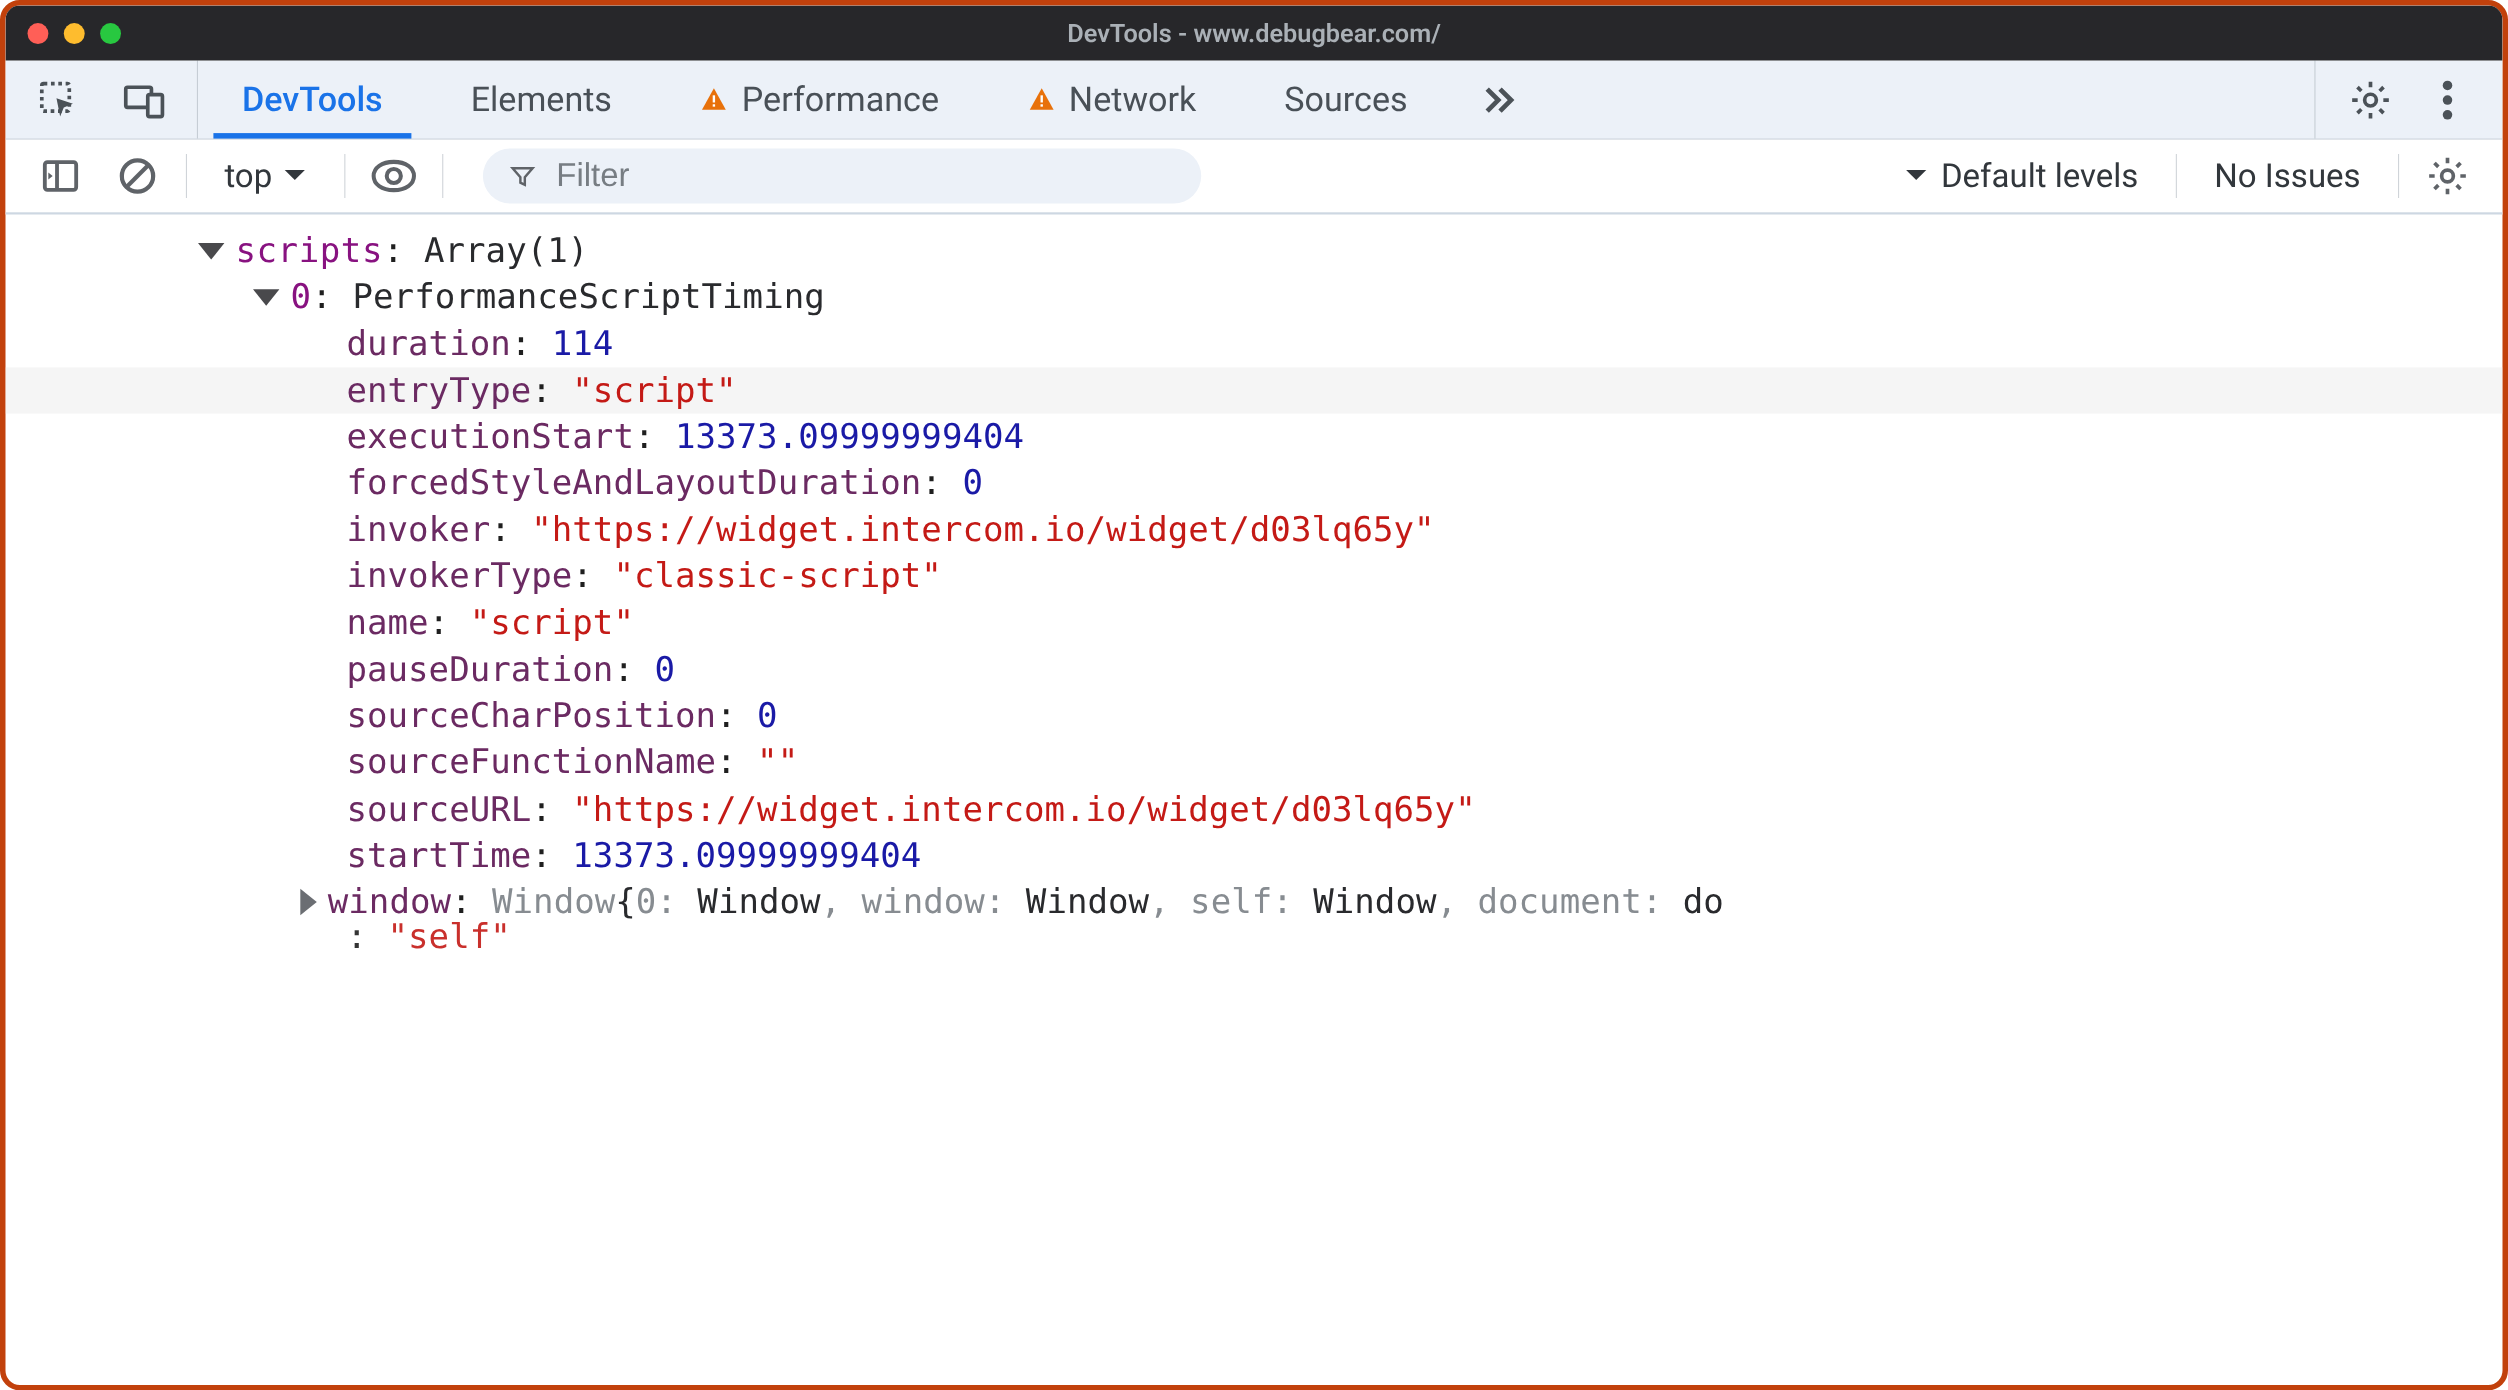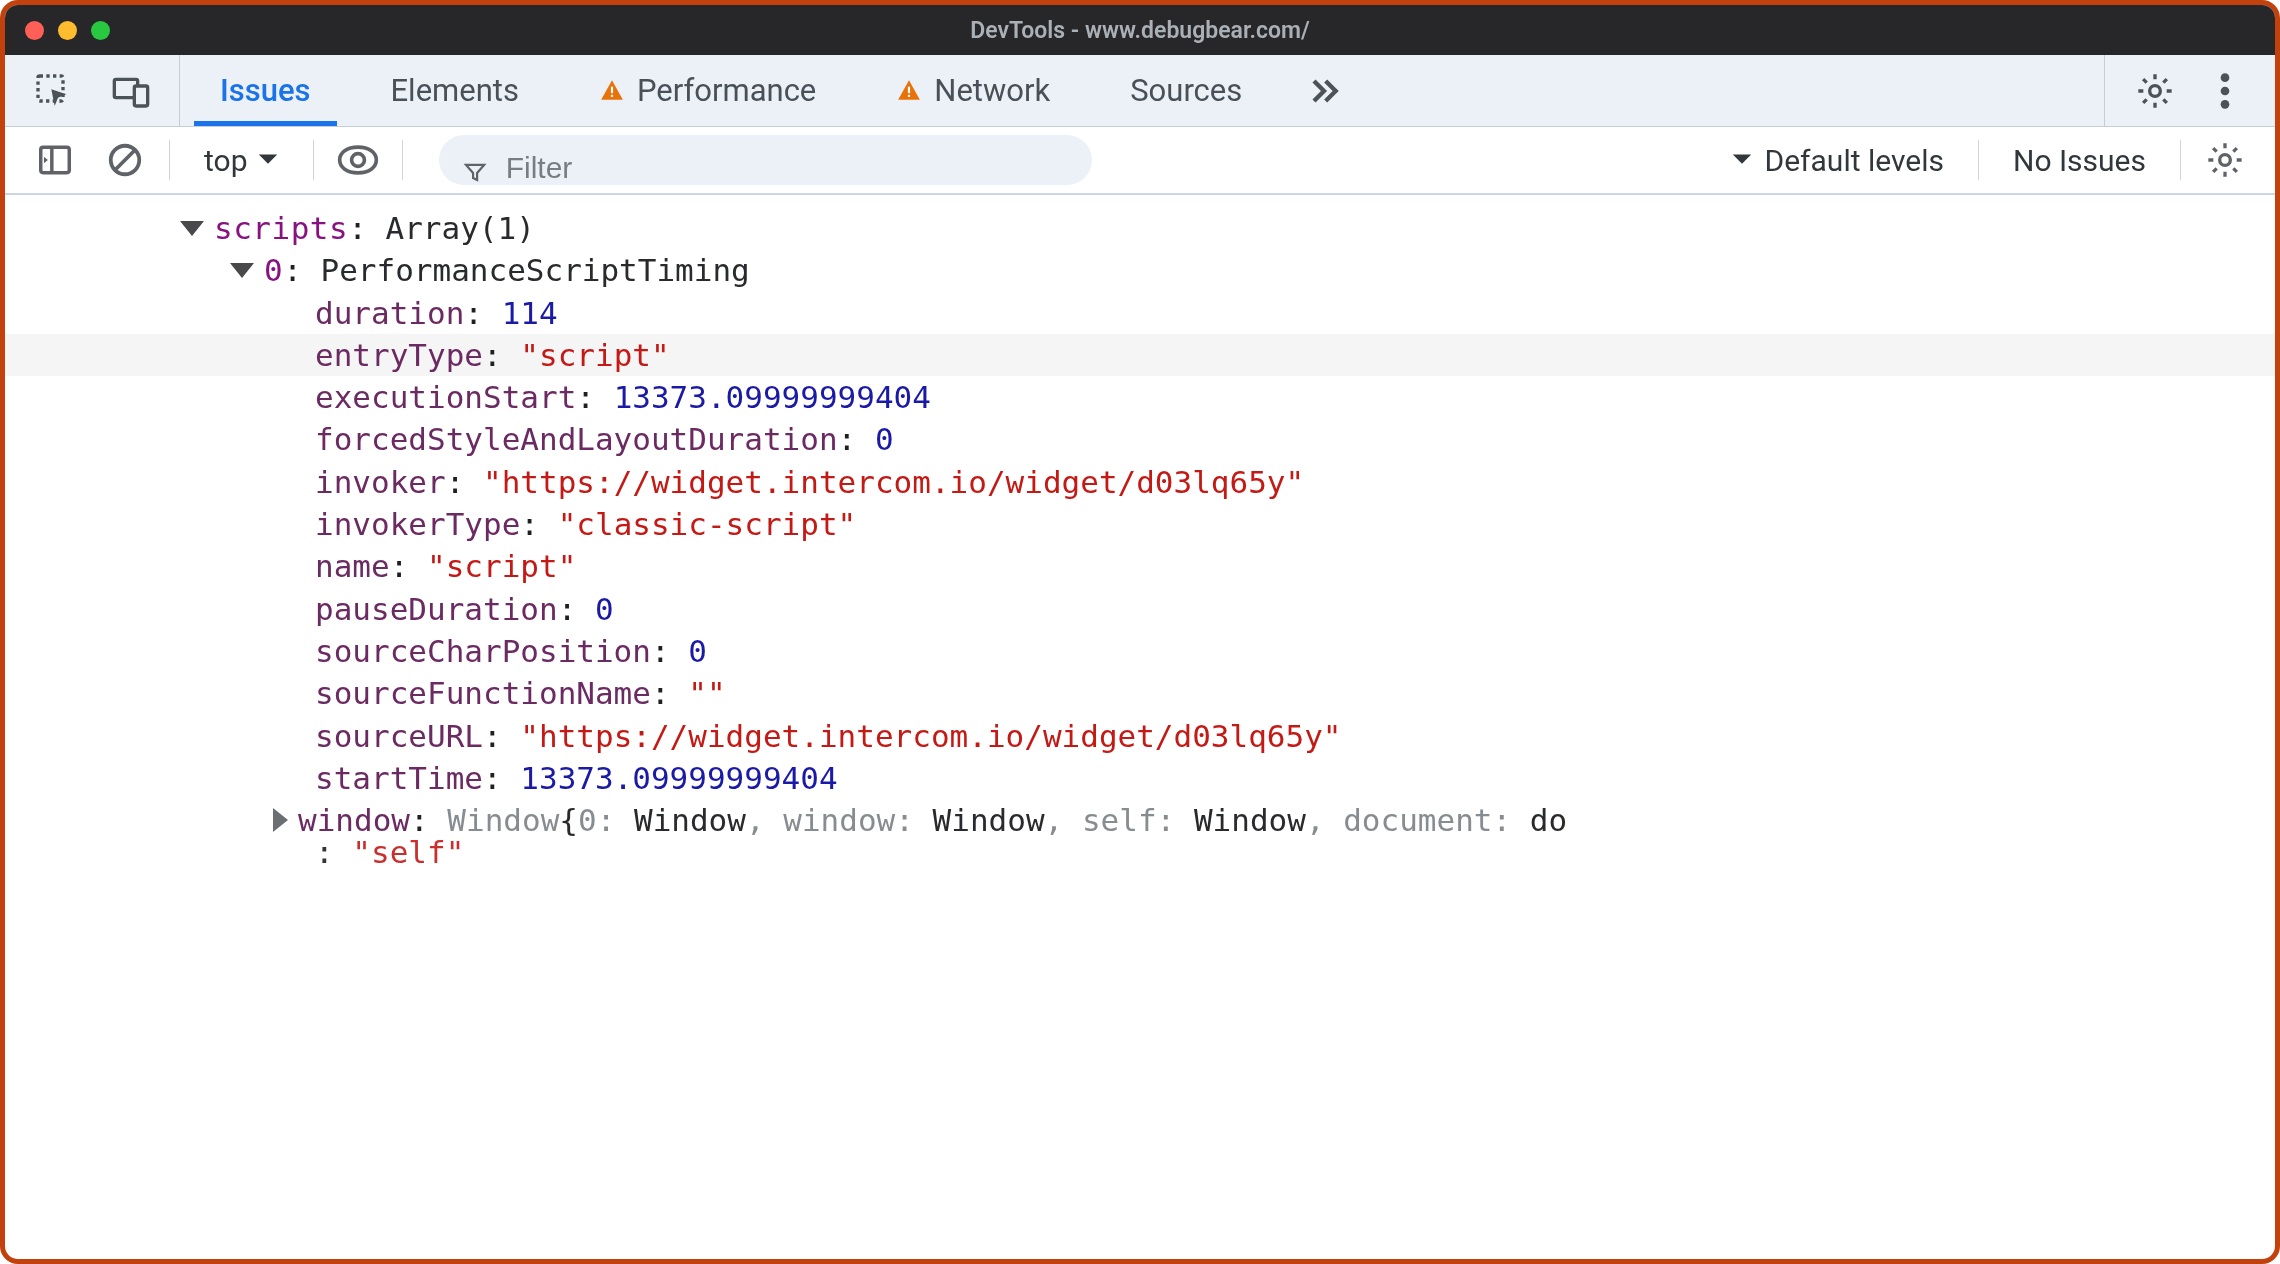--- a/index.html
+++ b/index.html
@@ -146,21 +146,21 @@
   color: #32373c;
   padding: 0 16px;
   cursor: pointer;
 }
 .filter-box {
   flex: 1;
   height: 50px;
   background: #ecf1f8;
   border-radius: 26px;
   display: flex;
-  align-items: flex-end;
+  align-items: center;
   padding: 0 24px;
   gap: 18px;
   margin: 0 18px;
   max-width: 720px;
 }
 .filter-box input {
   border: none;
   background: transparent;
   font-size: 30px;
   color: #5f6368;
@@ -260,21 +260,21 @@
       </div>
       <div class="icon-box">
         <svg width="42" height="42" viewBox="0 0 24 24" fill="none" stroke="currentColor" stroke-width="2">
           <rect x="2" y="5" width="14" height="11" rx="1"></rect>
           <rect x="14" y="9" width="8" height="12" rx="1" fill="#ecf1f8"></rect>
         </svg>
       </div>
     </div>
     <div class="tabs">
       <div class="tab active">
-        <span>Issues</span>
+        <span>DevTools</span>
       </div>
       <div class="tab">
         <span>Elements</span>
       </div>
       <div class="tab">
         <span class="warn-triangle">
           <svg width="26" height="26" viewBox="0 0 24 24">
               <path d="M12 2 L22 20 L2 20 Z" fill="#e8710a"></path>
               <rect x="11" y="8" width="2" height="6" fill="#fff"></rect>
               <rect x="11" y="15.5" width="2" height="2" fill="#fff"></rect>

